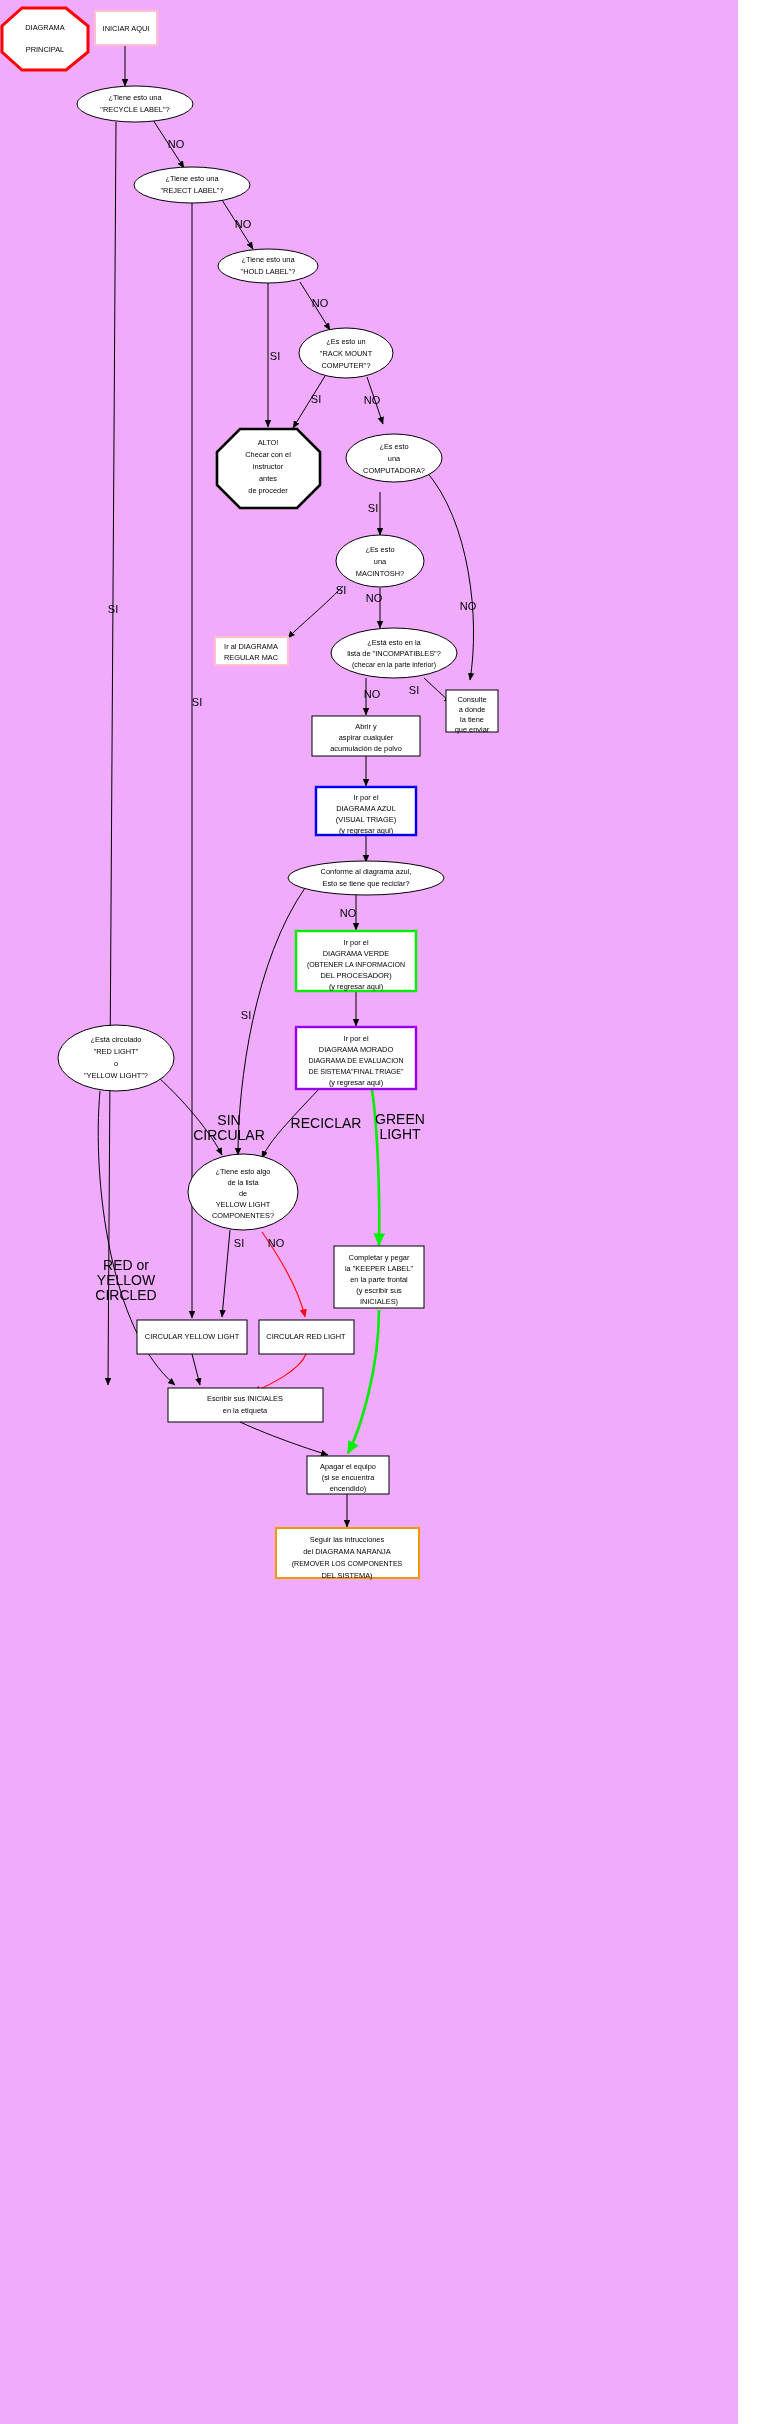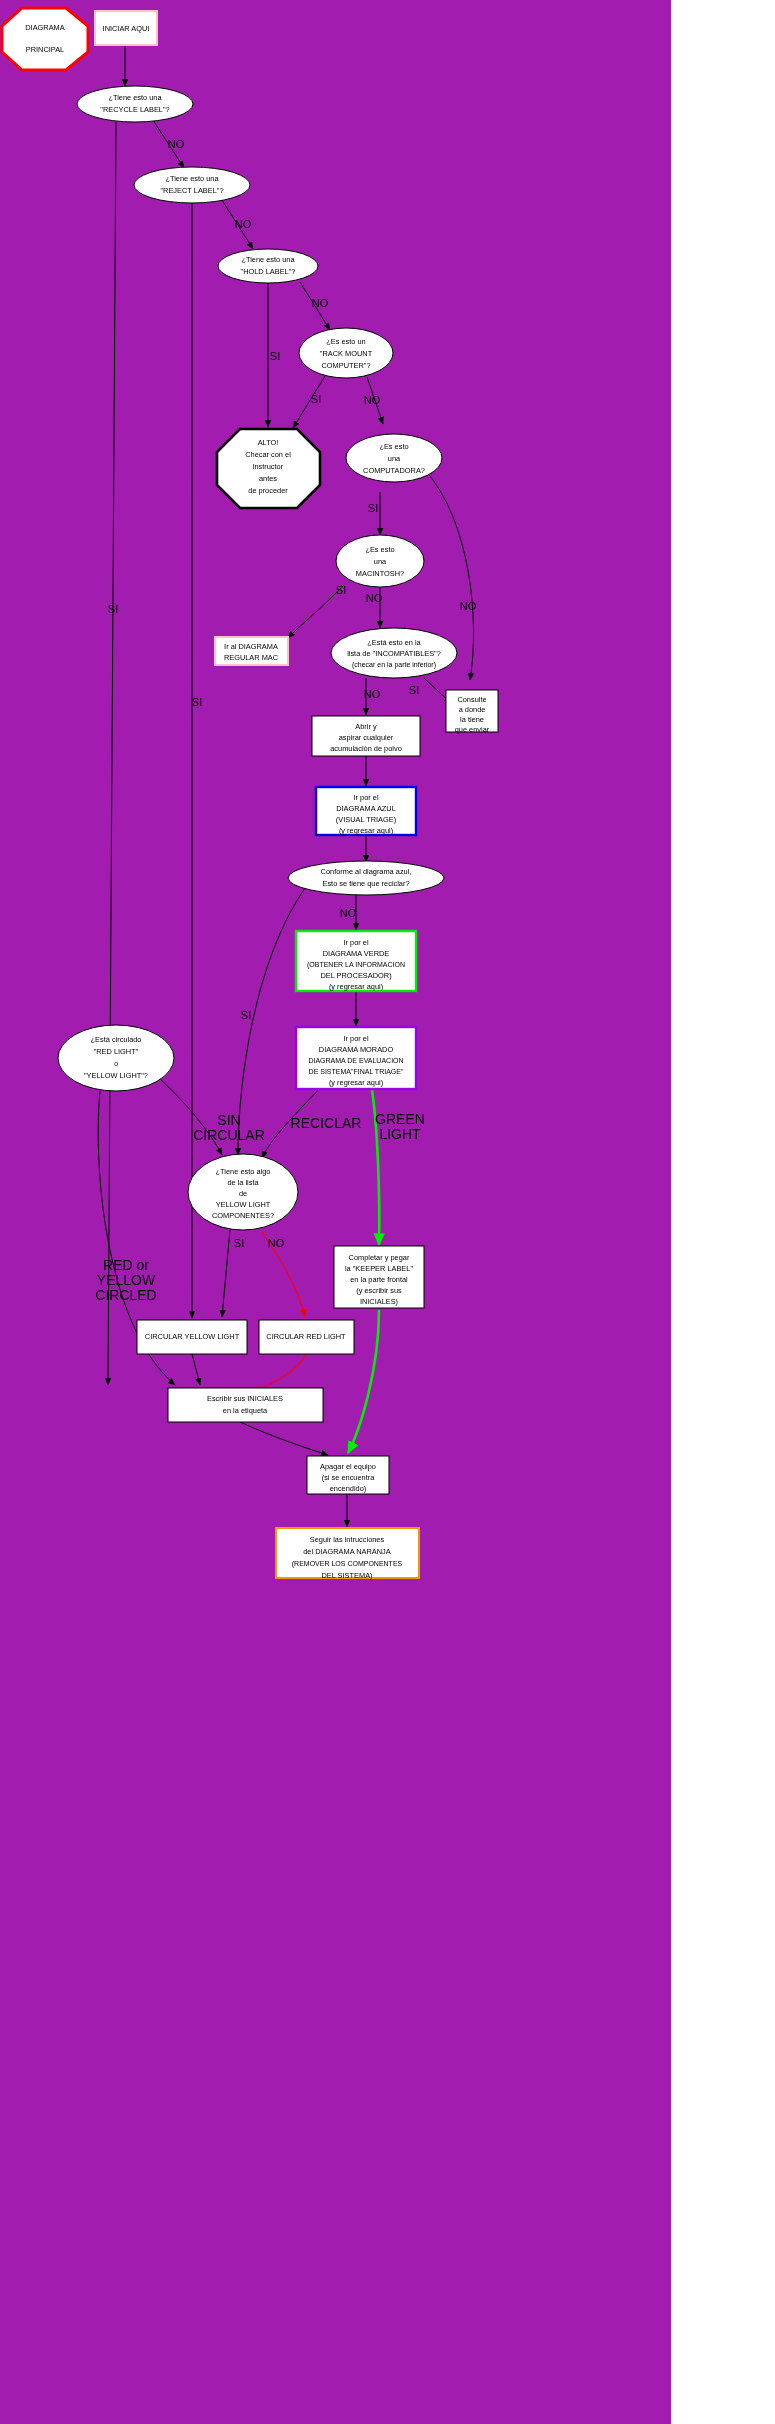--- a/index.html
+++ b/index.html
@@ -1,17 +1,17 @@
 <!DOCTYPE html>
 <html><head>
 <meta charset="utf-8">
 <style>
   html,body{margin:0;padding:0;background:#ffffff;}
   body{font-family:"Liberation Sans",sans-serif;}
-  #stage{position:relative;width:671px;height:2424px;background:#a21caf;overflow:hidden;}
+  #stage{position:relative;width:738px;height:2424px;background:#f0abfc;overflow:hidden;}
   svg{position:absolute;left:0;top:0;width:775px;height:2424px;}
   text{font-family:"Liberation Sans",sans-serif;fill:#000;}
   .nodetext{font-size:7.4px;text-anchor:middle;dominant-baseline:middle;}
   .nodetext.sm{font-size:7.0px;}
   .edgelabel{font-size:11px;text-anchor:middle;fill:#000;}
   .edgelabel.big{font-size:14px;}
   .shape{fill:#ffffff;stroke:#000000;stroke-width:1;}
   .oct-main{fill:#ffffff;stroke:#ff0000;stroke-width:3;}
   .oct-stop{fill:#ffffff;stroke:#000000;stroke-width:2.6;}
   .box{fill:#ffffff;stroke:#000000;stroke-width:1;}

